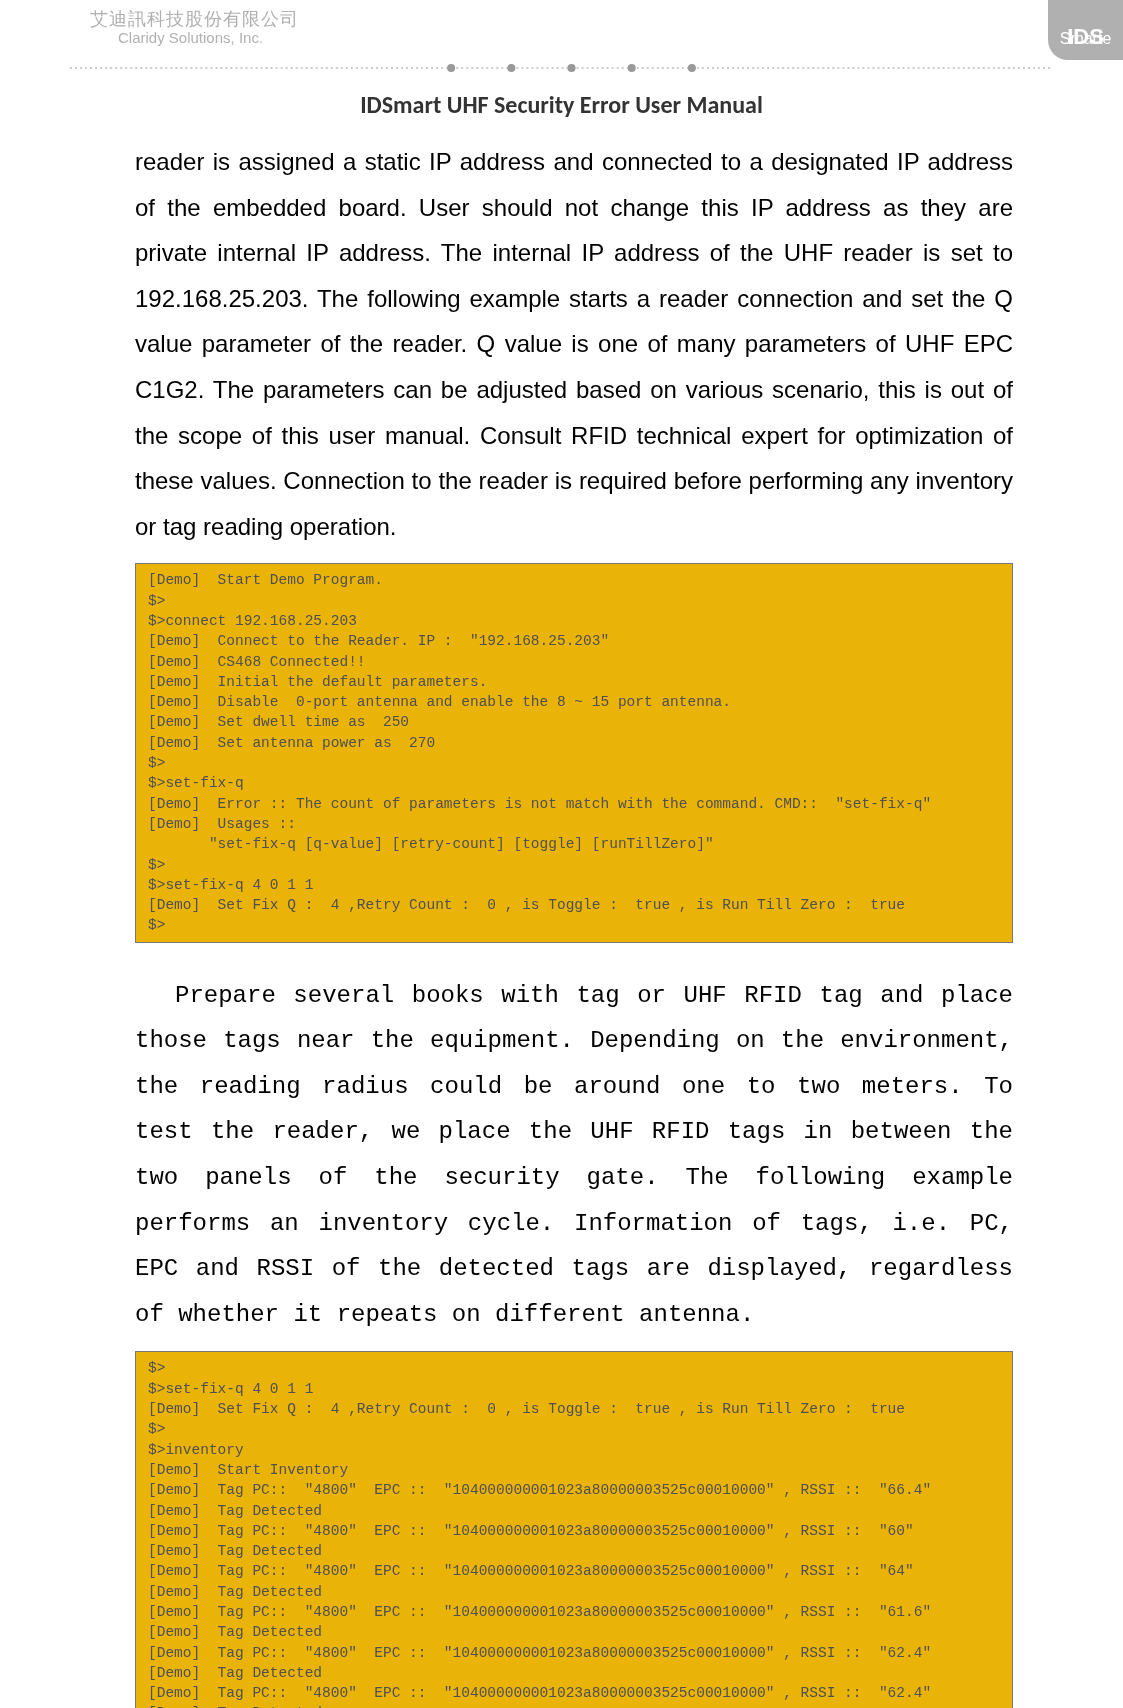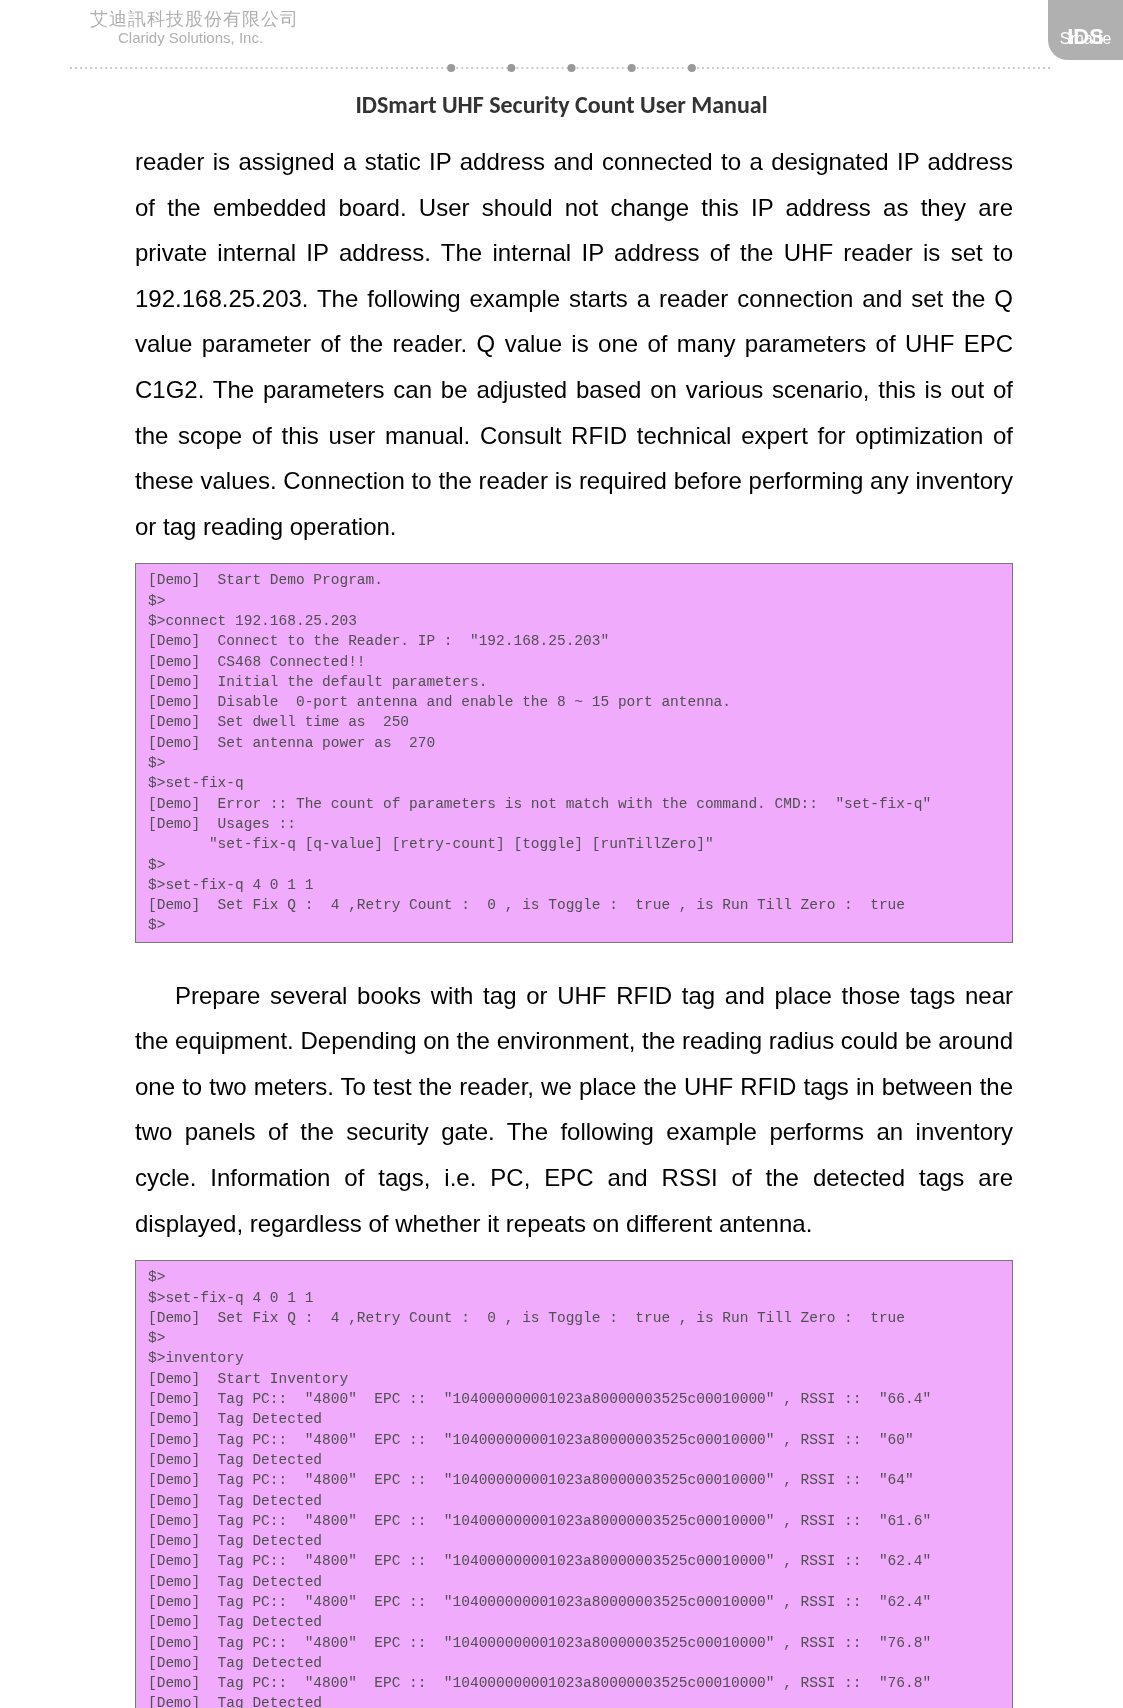--- a/index.html
+++ b/index.html
@@ -83,24 +83,25 @@
   }
   .body-text {
     font-size: 24px;
     line-height: 1.9;
     text-align: justify;
     color: #000;
     margin: 0 0 14px 25px;
   }
   .body-text.indent {
     text-indent: 40px;
+    font-family: Liberation Mono, monospace;
   }
   .code-box {
     border: 1px solid #777;
-    background: #f0abfc;
+    background: #eab308;
     font-family: "Courier New", monospace;
     font-size: 14.5px;
     line-height: 1.4;
     color: #505050;
     padding: 6px 12px;
     margin: 10px 0 30px 25px;
     white-space: pre;
     overflow: hidden;
   }
   .footer {
@@ -158,21 +159,21 @@
     <svg viewBox="0 0 980 16" preserveAspectRatio="none">
       <line x1="0" y1="8" x2="980" y2="8" stroke="#bbb" stroke-width="1.5" stroke-dasharray="2,3"></line>
       <circle cx="380" cy="8" r="4" fill="#999"></circle>
       <circle cx="440" cy="8" r="4" fill="#999"></circle>
       <circle cx="500" cy="8" r="4" fill="#999"></circle>
       <circle cx="560" cy="8" r="4" fill="#999"></circle>
       <circle cx="620" cy="8" r="4" fill="#999"></circle>
     </svg>
   </div>
 
-  <div class="doc-title">IDSmart UHF Security Count User Manual</div>
+  <div class="doc-title">IDSmart UHF Security Error User Manual</div>
 
   <p class="body-text">reader is assigned a static IP address and connected to a designated IP address of the embedded board. User should not change this IP address as they are private internal IP address. The internal IP address of the UHF reader is set to 192.168.25.203. The following example starts a reader connection and set the Q value parameter of the reader. Q value is one of many parameters of UHF EPC C1G2. The parameters can be adjusted based on various scenario, this is out of the scope of this user manual. Consult RFID technical expert for optimization of these values. Connection to the reader is required before performing any inventory or tag reading operation.</p>
 
   <div class="code-box">[Demo]  Start Demo Program.
 $&gt;
 $&gt;connect 192.168.25.203
 [Demo]  Connect to the Reader. IP :  "192.168.25.203"
 [Demo]  CS468 Connected!!
 [Demo]  Initial the default parameters.
 [Demo]  Disable  0-port antenna and enable the 8 ~ 15 port antenna.

